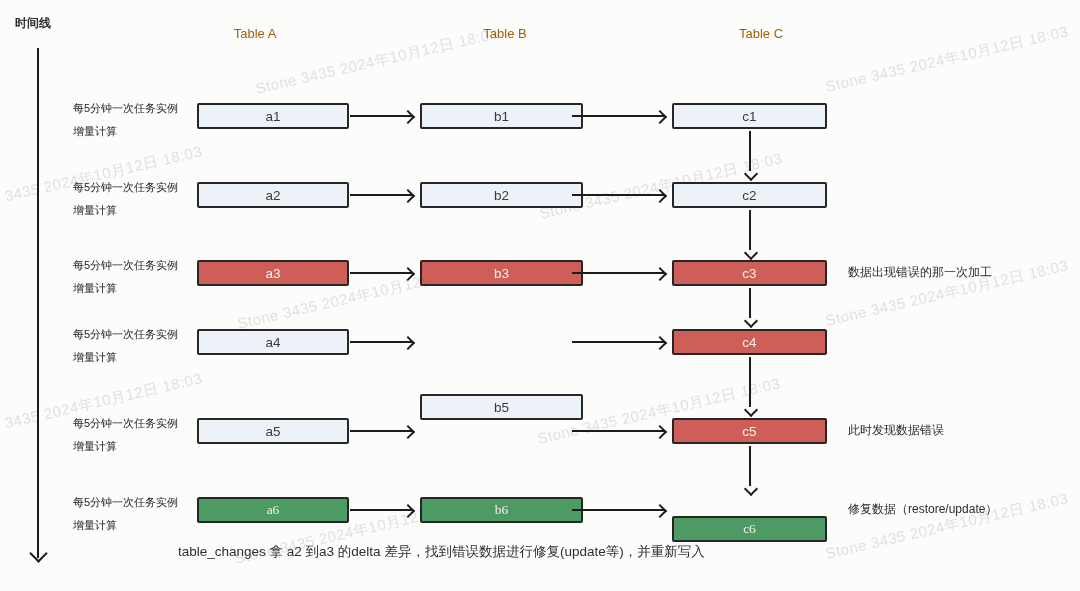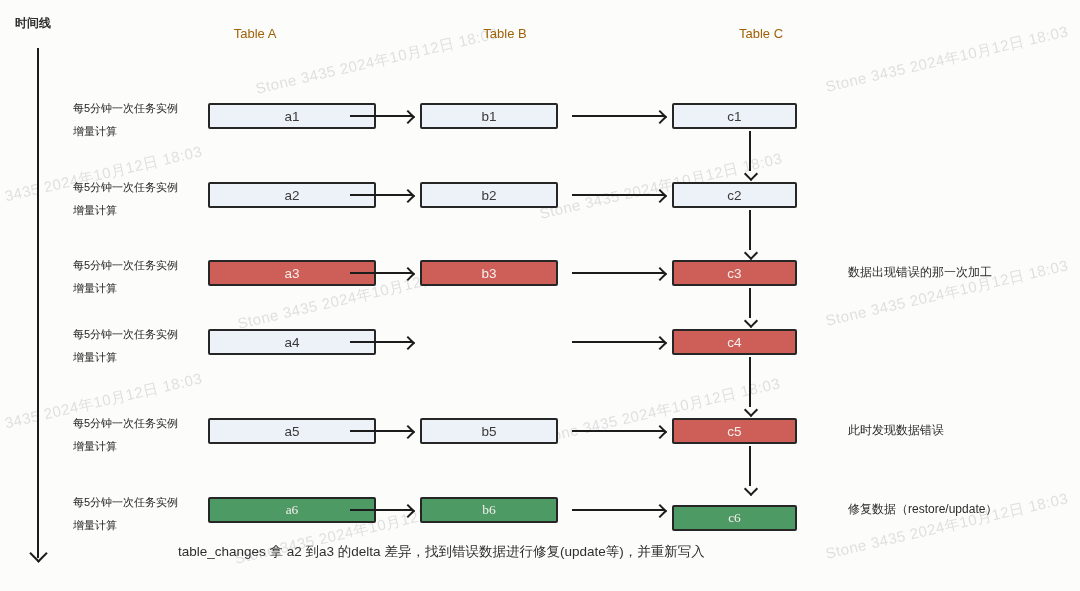--- a/index.html
+++ b/index.html
@@ -24,23 +24,23 @@
   .row-label{position:absolute;left:73px;width:130px;font-size:11px;line-height:23px;
       font-weight:500;color:#1f1f1f;white-space:nowrap;}
 
   
   .box{position:absolute;height:26px;box-sizing:border-box;border:2px solid var(--box-border,#262626);
       border-radius:2px;display:flex;align-items:center;justify-content:center;
       font-size:13.5px;}
   .box.normal{background:var(--normal-fill,#edf1f8);color:#3a3a3a;}
   .box.error{background:var(--error-fill,#cd5f58);color:var(--text-light,#f7efed);text-align:center;}
   .box.fixed{background:var(--fixed-fill,#4e9a64);color:var(--text-light,#f7efed);font-family:Liberation Serif, serif;}
-  .col-a{left:208px;width:168px;}
-  .col-b{left:420px;width:138px;}
-  .col-c{left:672px;width:125px;}
+  .col-a{left:197px;width:152px;}
+  .col-b{left:420px;width:163px;}
+  .col-c{left:672px;width:155px;}
 
   
   .harrow{position:absolute;height:2px;background:var(--arrow,#1c1c1c);}
   .harrow::after{content:"";position:absolute;right:-1px;top:-3.5px;width:8px;height:8px;
       border-top:2px solid var(--arrow,#1c1c1c);border-right:2px solid var(--arrow,#1c1c1c);
       transform:rotate(45deg);transform-origin:center;}
   .varrow{position:absolute;left:749px;width:2px;background:var(--arrow,#1c1c1c);}
   .varrow::after{content:"";position:absolute;left:-3.5px;bottom:-8px;width:8px;height:8px;
       border-right:2px solid var(--arrow,#1c1c1c);border-bottom:2px solid var(--arrow,#1c1c1c);
       transform:rotate(45deg);transform-origin:center;}
@@ -117,32 +117,32 @@
   <div class="harrow" style="left:572px;top:341px;width:92px"></div>
   <div class="box error col-c" style="top:329px">c4</div>
   <div class="varrow" style="top:357px;height:50px"></div>
 
   <div class="row-label" style="top:412px">
     <div>每5分钟一次任务实例</div>
     <div>增量计算</div>
   </div>
   <div class="box normal col-a" style="top:418px">a5</div>
   <div class="harrow" style="left:350px;top:430px;width:62px"></div>
-  <div class="box normal col-b" style="top:418px">b5</div>
+  <div class="box normal col-b" style="top:394px">b5</div>
   <div class="harrow" style="left:572px;top:430px;width:92px"></div>
   <div class="box error col-c" style="top:418px">c5</div>
   <div class="varrow" style="top:446px;height:40px"></div>
   <div class="annotation" style="top:422px">此时发现数据错误</div>
 
   <div class="row-label" style="top:491px">
     <div>每5分钟一次任务实例</div>
     <div>增量计算</div>
   </div>
   <div class="box fixed col-a" style="top:497px">a6</div>
   <div class="harrow" style="left:350px;top:509px;width:62px"></div>
   <div class="box fixed col-b" style="top:497px">b6</div>
   <div class="harrow" style="left:572px;top:509px;width:92px"></div>
-  <div class="box fixed col-c" style="top:505px">c6</div>
+  <div class="box fixed col-c" style="top:516px">c6</div>
   <div class="annotation" style="top:501px">修复数据（restore/update）</div>
 
   <div class="caption">table_changes 拿 a2 到a3 的delta 差异，找到错误数据进行修复(update等)，并重新写入</div>
 
 </div>
 
 </body></html>

